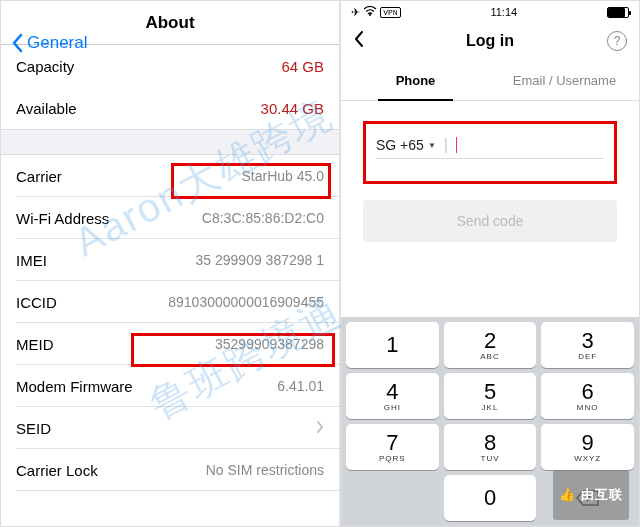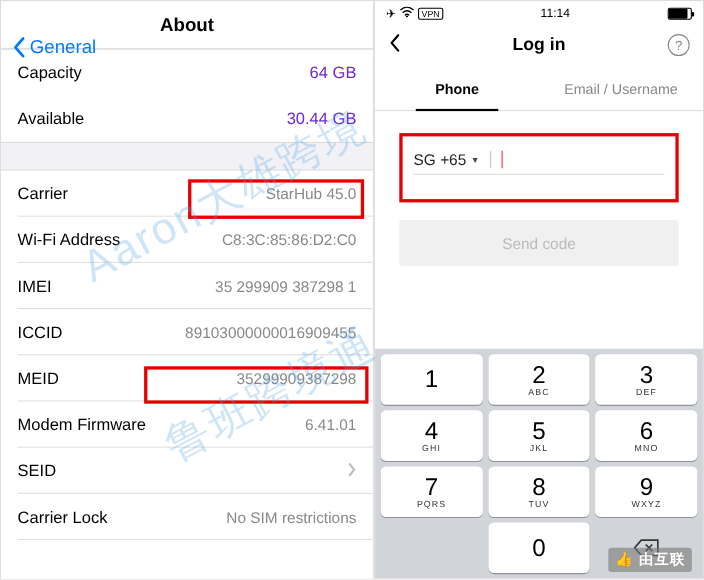--- a/index.html
+++ b/index.html
@@ -10,37 +10,37 @@
   .right { width: 298px; background: #fff; }
 
   
   .nav-header { display: flex; align-items: center; height: 44px; border-bottom: 1px solid #ccc; padding: 0 10px; }
   .back { display: flex; align-items: center; color: #007aff; font-size: 17px; margin-top: 40px; }
   .back svg { width: 12px; height: 20px; margin-right: 4px; }
   .nav-title { position: absolute; left: 0; right: 0; text-align: center; font-weight: 600; font-size: 17px; pointer-events: none; }
 
   .plain-row { display: flex; justify-content: space-between; align-items: center; height: 42px; padding: 0 15px; font-size: 15px; }
   .plain-row .label { color: #000; }
-  .plain-row .value { color: #6d28d9; font-size: 15px; }
+  .plain-row .value { color: #b91c1c; font-size: 15px; }
   .gap-gray { height: 26px; background: #f2f2f6; border-top: 1px solid #ddd; border-bottom: 1px solid #ddd; }
 
   .tbl-row { display: flex; justify-content: space-between; align-items: center; height: 42px; padding: 0 15px; font-size: 15px; position: relative; }
   .tbl-row::after { content: ""; position: absolute; left: 15px; right: 0; bottom: 0; height: 1px; background: #e0e0e0; }
   .tbl-row .label { color: #000; }
   .tbl-row .value { color: #888; font-size: 14px; }
   .red-box { position: absolute; border: 3px solid #e60000; pointer-events: none; }
 
   
   .wm { position: absolute; color: rgba(80,160,230,0.28); font-size: 40px; font-weight: 500; transform: rotate(-28deg); pointer-events: none; white-space: nowrap; letter-spacing: 2px; }
 
   
   .status-bar { display: flex; justify-content: space-between; align-items: center; height: 20px; padding: 2px 10px 0; font-size: 11px; font-weight: 500; }
   .status-left { display: flex; align-items: center; gap: 3px; }
   .status-right { display: flex; align-items: center; gap: 4px; }
-  .vpn-box { border: 1px solid #000; border-radius: 2px; font-size: 8px; padding: 0 2px; line-height: 9px; }
+  .vpn-box { border: 1px solid #000; border-radius: 2px; font-size: 8px; padding: 0 2px; line-height: 9px; font-family: Liberation Mono, monospace; }
   .battery { width: 22px; height: 11px; border: 1px solid #000; border-radius: 2px; position: relative; }
   .battery::after { content: ""; position: absolute; right: -3px; top: 3px; width: 2px; height: 4px; background: #000; border-radius: 0 1px 1px 0; }
   .battery-fill { background: #000; height: 100%; width: 85%; border-radius: 1px; }
 
   .login-header { display: flex; align-items: center; justify-content: center; height: 40px; position: relative; }
   .login-back { position: absolute; left: 12px; }
   .login-title { font-weight: 600; font-size: 16px; }
   .login-help { position: absolute; right: 12px; width: 20px; height: 20px; border: 1.5px solid #888; border-radius: 50%; display: flex; align-items: center; justify-content: center; font-size: 12px; color: #888; }
 
   .tabs { display: flex; height: 40px; }
@@ -63,21 +63,21 @@
   .keypad { position: absolute; bottom: 0; left: 0; right: 0; background: #d1d4d9; padding: 5px; }
   .kp-row { display: flex; gap: 5px; margin-bottom: 5px; }
   .kp-row:last-child { margin-bottom: 0; }
   .key { flex: 1; background: #fff; border-radius: 5px; height: 46px; display: flex; flex-direction: column; align-items: center; justify-content: center; box-shadow: 0 1px 0 rgba(0,0,0,0.3); }
   .key .digit { font-size: 22px; line-height: 22px; }
   .key .letters { font-size: 8px; letter-spacing: 1px; color: #333; }
   .key.blank { background: transparent; box-shadow: none; }
   .key.bksp { background: transparent; box-shadow: none; }
   .key.bksp svg { width: 24px; height: 18px; }
 
-  .wm-logo { position: absolute; right: 10px; bottom: 6px; font-size: 13px; font-weight: 700; color: #fff; background: rgba(120,120,120,0.6); padding: 2px 6px; border-radius: 3px; letter-spacing: 1px; }
+  .wm-logo { position: absolute; right: 10px; bottom: 6px; font-size: 13px; font-weight: 700; color: #fff; background: rgba(120,120,120,0.6); padding: 16px 6px; border-radius: 3px; letter-spacing: 1px; }
 </style>
 </head>
 <body>
 
 <div class="container">
 
   <div class="left">
     <div class="nav-header">
       <div class="back">
         <svg viewBox="0 0 12 20">

